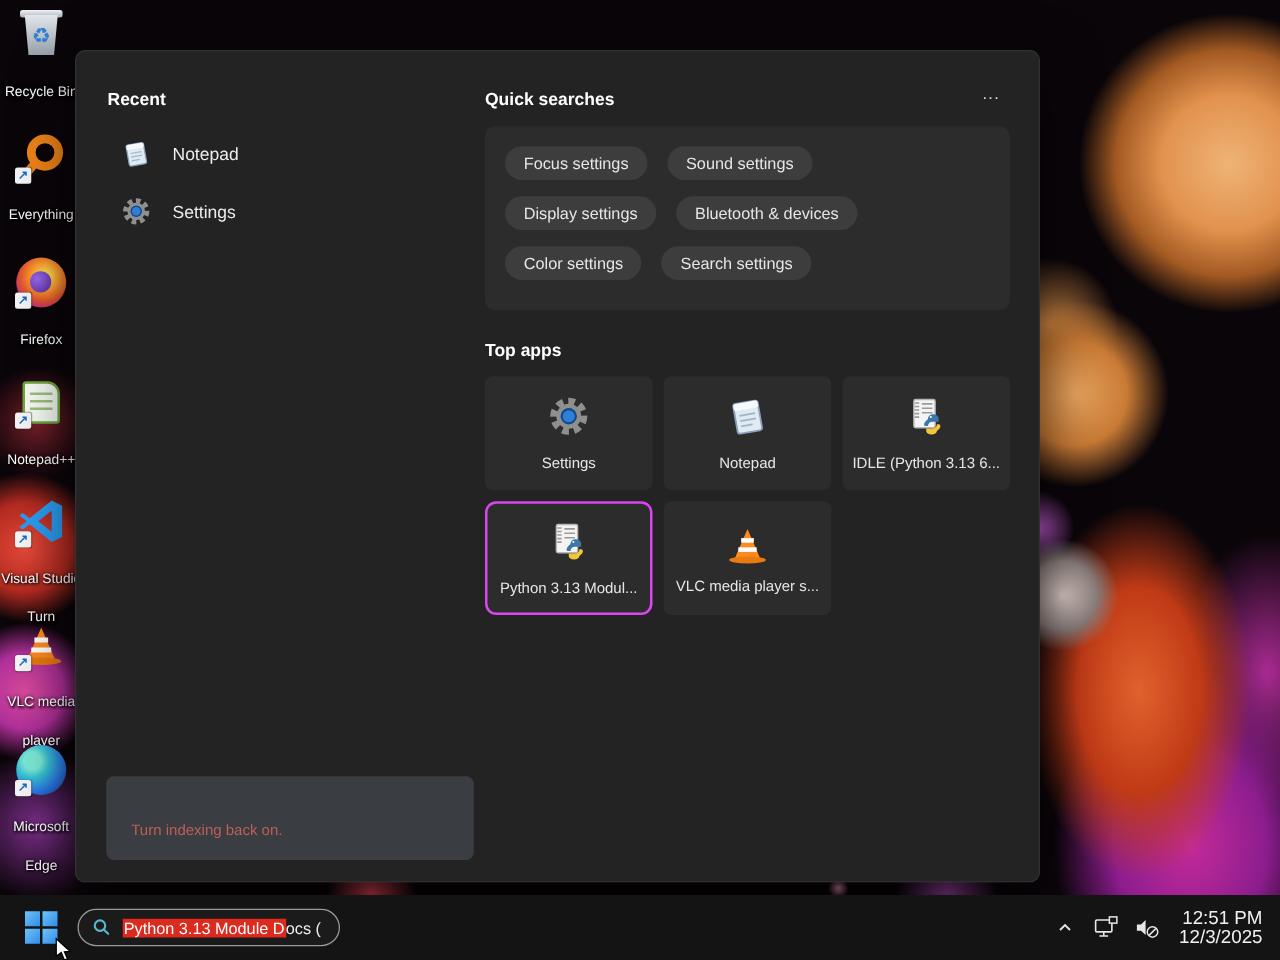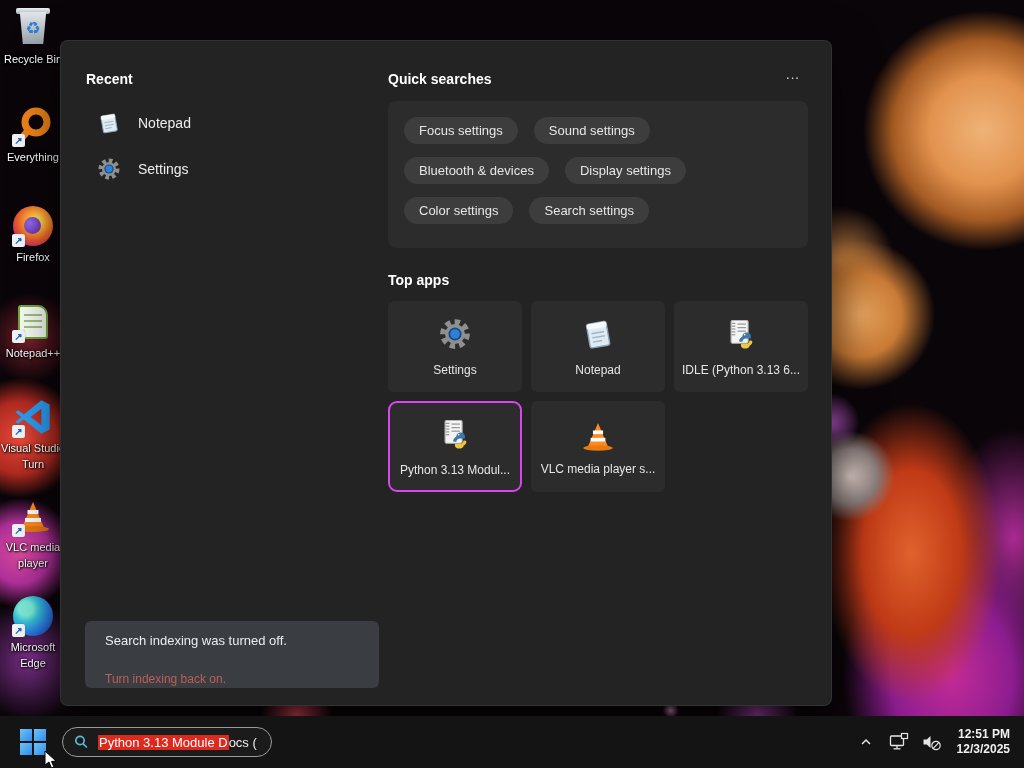--- a/index.html
+++ b/index.html
@@ -26,21 +26,21 @@
       radial-gradient(circle 40px at 74% 93%, #8c3a92 0%, rgba(80,30,90,0) 100%),
       radial-gradient(circle 8px at 65.5% 92.5%, #b08098 0%, #4a2438 70%, rgba(0,0,0,0) 100%);
   }
 
   
   .desk-icons { position:absolute; left:2px; top:0; width:64px; z-index:2; }
   .desk-icon { position:absolute; width:62px; display:flex; flex-direction:column;
     align-items:center; cursor:pointer; }
   .desk-icon .art { position:relative; width:44px; height:44px; display:flex;
     align-items:center; justify-content:center; }
-  .desk-icon .cap { margin-top:3px; color:#fff; font-size:11px; line-height:13px;
+  .desk-icon .cap { margin-top:18px; color:#fff; font-size:11px; line-height:13px;
     text-align:center; white-space:nowrap; text-shadow:1px 1px 2px #000, 0 0 3px #000; }
   .sc-badge { position:absolute; left:1px; bottom:1px; width:13px; height:13px;
     background:#f5f5f5; border-radius:2px; color:#1b6ac9; font-size:10px; line-height:13px;
     text-align:center; font-weight:bold; box-shadow:0 0 1px #00000088; }
   .bin-body { width:30px; height:32px; background:linear-gradient(#e3e7ec,#9aa2ab);
     clip-path:polygon(6% 0,94% 0,84% 100%,16% 100%); border-radius:2px;
     display:flex; align-items:center; justify-content:center; }
   .bin-lid { position:absolute; top:2px; left:5px; width:34px; height:6px;
     background:linear-gradient(#f0f2f5,#aab2bb); border-radius:2px; }
   .bin-body span { color:#2e7fd6; font-size:17px; }
@@ -105,22 +105,22 @@
   .win-logo i { background:linear-gradient(135deg,#6fc3f7,#2f8ce8); }
   .tb-search { margin-left:13px; width:210px; height:30px; border:1px solid #9a9a9a;
     border-radius:15px; background:#1b1b1b; display:flex; align-items:center; cursor:text; }
   .tb-search .mag { margin-left:10px; display:flex; }
   .tb-search .txt { margin-left:9px; font-size:13px; white-space:nowrap; overflow:hidden; }
   .txt .hl { background:#dc2a1f; color:#fff; padding:2px 1px; }
   .txt .rest { color:#ededed; padding:2px 0; }
   .tray { margin-left:auto; display:flex; align-items:center; gap:9px; padding-right:10px; }
   .tray-btn { display:flex; align-items:center; justify-content:center; width:24px;
     height:32px; border-radius:4px; cursor:pointer; }
-  .clock { text-align:right; color:#f0f0f0; font-size:12px; line-height:15px;
-    padding:2px 4px; cursor:default;font-weight:bold; }
+  .clock { text-align:right; color:#f0f0f0; font-size:15px; line-height:15px;
+    padding:2px 4px; cursor:default; }
 
   .cursor { position:absolute; left:44px; top:750px; z-index:20; pointer-events:none; }
 </style>
 </head>
 <body>
 
 <div class="stage">
 
   <div class="wallpaper"></div>
 
@@ -233,22 +233,22 @@
       <span class="rlb">Settings</span>
     </div>
 
     <div class="sec-title" style="left:327px; top:30px">Quick searches</div>
 
     <div class="more-btn">...</div>
 
     <div class="qs-card">
       <div class="pill">Focus settings</div>
       <div class="pill">Sound settings</div>
+      <div class="pill">Display settings</div>
       <div class="pill">Bluetooth &amp; devices</div>
-      <div class="pill">Display settings</div>
       <div class="pill">Color settings</div>
       <div class="pill">Search settings</div>
     </div>
 
     <div class="sec-title" style="left:327px; top:231px">Top apps</div>
 
     <div class="tiles">
 
       <div class="tile">
         <span>
@@ -329,21 +329,20 @@
             <span class="s1"></span>
               <span class="s2"></span>
               <span class="base"></span>
           </span>
         </span>
         <span class="tlb">VLC media player s...</span>
       </div>
     </div>
 
     <div class="notice">
-      <div class="n1">Search indexing was turned off.</div>
       <div class="n2">Turn indexing back on.</div>
     </div>
   </div>
 
   <div class="taskbar">
 
     <div class="start-btn">
       <span class="win-logo">
         <i></i>
           <i></i>

